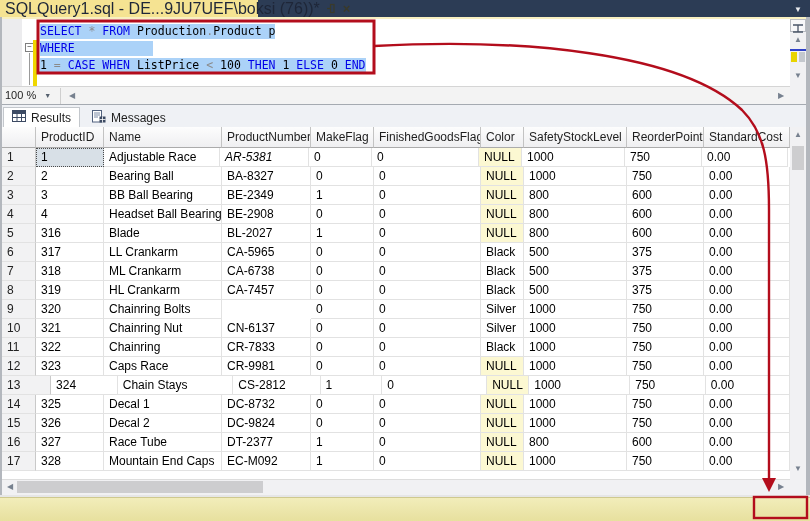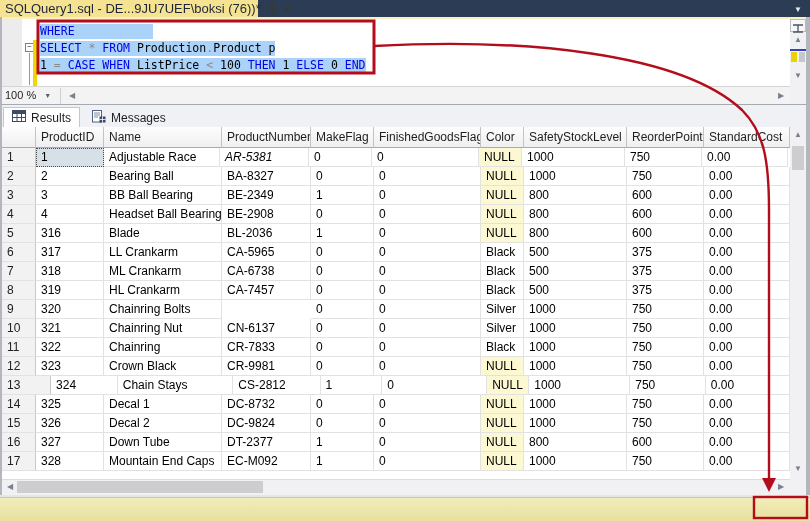--- a/index.html
+++ b/index.html
@@ -4,21 +4,21 @@
 <style>
   * { margin:0; padding:0; box-sizing:border-box; }
   html,body { width:810px; height:521px; overflow:hidden; background:#fff;
               font-family:"Liberation Sans", sans-serif; }
   .abs { position:absolute; }
   #stage { position:relative; width:810px; height:521px; background:#fff; }
 
   
   #tabstrip { left:0; top:0; width:810px; height:17px; background:#2C3C55; }
   #doc-tab { left:0; top:0; width:258px; height:17px; background:#F5E392; display:flex; align-items:center; }
-  #doc-tab .title { font-size:13px; color:#1E2638; padding-left:5px; white-space:nowrap; }
+  #doc-tab .title { font-size:16px; color:#1E2638; padding-left:5px; white-space:nowrap; }
   #pin-icon { margin-left:6px; display:inline-flex; }
   #tab-close { margin-left:7px; font-size:13px; font-weight:bold; color:#3A3A2A; line-height:10px; }
   #tablist-arrow { right:8px; top:5px; color:#E8EAEE; font-size:8px; }
   #strip-underline { left:0; top:17px; width:810px; height:2px; background:#F8F0C2; }
 
   
   #editor { left:0; top:19px; width:790px; height:67px; background:#fff; }
   #ed-margin { left:0; top:0; width:22px; height:67px; background:#ECECEE; }
   #collapse-box { left:25px; top:24px; width:9px; height:9px; border:1px solid #7F7F7F; background:#fff;
                   font-size:8px; line-height:6px; text-align:center; color:#333; }
@@ -108,22 +108,22 @@
     <span id="tablist-arrow" class="abs">▼</span>
   </div>
   <div id="strip-underline" class="abs"></div>
 
   <div id="editor" class="abs">
     <div id="ed-margin" class="abs"></div>
     <div id="collapse-box" class="abs">−</div>
     <div id="outline-line" class="abs"></div>
     <div id="change-bar" class="abs"></div>
     <div id="code-lines" class="abs">
+        <div class="code-line"><span class="sel sel-0"><span class="tk-kw">SELECT </span><span class="tk-op">* </span><span class="tk-kw">FROM </span><span class="tk-id">Production</span><span class="tk-op">.</span><span class="tk-id">Product p</span></span></div>
         <div class="code-line"><span class="sel sel-1"><span class="tk-kw">WHERE</span></span></div>
-        <div class="code-line"><span class="sel sel-0"><span class="tk-kw">SELECT </span><span class="tk-op">* </span><span class="tk-kw">FROM </span><span class="tk-id">Production</span><span class="tk-op">.</span><span class="tk-id">Product p</span></span></div>
         <div class="code-line"><span class="sel sel-2"><span class="tk-num">1 </span><span class="tk-op">= </span><span class="tk-kw">CASE WHEN </span><span class="tk-id">ListPrice </span><span class="tk-op">&lt; </span><span class="tk-num">100 </span><span class="tk-kw">THEN </span><span class="tk-num">1 </span><span class="tk-kw">ELSE </span><span class="tk-num">0 </span><span class="tk-kw">END</span></span></div>
       </div>
   </div>
   <div id="ed-vsb" class="abs">
     <div id="ed-split" class="abs">
       <svg width="14" height="11" viewBox="0 0 14 11">
           <path d="M2 2 H12 M2 9 H12 M7 2 V9" stroke="#4A5568" stroke-width="1.3" fill="none"></path>
         </svg>
     </div>
   </div>
@@ -227,21 +227,21 @@
           <div class="gc" style="width: 107px;">0</div>
           <div class="gc nullcell" style="width: 43px;">NULL</div>
           <div class="gc" style="width: 103px;">800</div>
           <div class="gc" style="width: 77px;">600</div>
           <div class="gc" style="width: 86px;">0.00</div>
         </div>
         <div class="grow">
           <div class="gc gutter" style="width: 36px;">5</div>
           <div class="gc" style="width: 68px;">316</div>
           <div class="gc" style="width: 118px;">Blade</div>
-          <div class="gc" style="width: 89px;">BL-2036</div>
+          <div class="gc" style="width: 89px;">BL-2027</div>
           <div class="gc" style="width: 63px;">1</div>
           <div class="gc" style="width: 107px;">0</div>
           <div class="gc nullcell" style="width: 43px;">NULL</div>
           <div class="gc" style="width: 103px;">800</div>
           <div class="gc" style="width: 77px;">600</div>
           <div class="gc" style="width: 86px;">0.00</div>
         </div>
         <div class="grow">
           <div class="gc gutter" style="width: 36px;">6</div>
           <div class="gc" style="width: 68px;">317</div>
@@ -310,21 +310,21 @@
           <div class="gc" style="width: 63px;">0</div>
           <div class="gc" style="width: 107px;">0</div>
           <div class="gc" style="width: 43px;">Black</div>
           <div class="gc" style="width: 103px;">1000</div>
           <div class="gc" style="width: 77px;">750</div>
           <div class="gc" style="width: 86px;">0.00</div>
         </div>
         <div class="grow">
           <div class="gc gutter" style="width: 36px;">12</div>
           <div class="gc" style="width: 68px;">323</div>
-          <div class="gc" style="width: 118px;">Crown Black</div>
+          <div class="gc" style="width: 118px;">Caps Race</div>
           <div class="gc" style="width: 89px;">CR-9981</div>
           <div class="gc" style="width: 63px;">0</div>
           <div class="gc" style="width: 107px;">0</div>
           <div class="gc nullcell" style="width: 43px;">NULL</div>
           <div class="gc" style="width: 103px;">1000</div>
           <div class="gc" style="width: 77px;">750</div>
           <div class="gc" style="width: 86px;">0.00</div>
         </div>
         <div class="grow">
           <div class="gc gutter" style="width: 52px;">13</div>
@@ -358,21 +358,21 @@
           <div class="gc" style="width: 63px;">0</div>
           <div class="gc" style="width: 107px;">0</div>
           <div class="gc nullcell" style="width: 43px;">NULL</div>
           <div class="gc" style="width: 103px;">1000</div>
           <div class="gc" style="width: 77px;">750</div>
           <div class="gc" style="width: 86px;">0.00</div>
         </div>
         <div class="grow">
           <div class="gc gutter" style="width: 36px;">16</div>
           <div class="gc" style="width: 68px;">327</div>
-          <div class="gc" style="width: 118px;">Down Tube</div>
+          <div class="gc" style="width: 118px;">Race Tube</div>
           <div class="gc" style="width: 89px;">DT-2377</div>
           <div class="gc" style="width: 63px;">1</div>
           <div class="gc" style="width: 107px;">0</div>
           <div class="gc nullcell" style="width: 43px;">NULL</div>
           <div class="gc" style="width: 103px;">800</div>
           <div class="gc" style="width: 77px;">600</div>
           <div class="gc" style="width: 86px;">0.00</div>
         </div>
         <div class="grow">
           <div class="gc gutter" style="width: 36px;">17</div>

